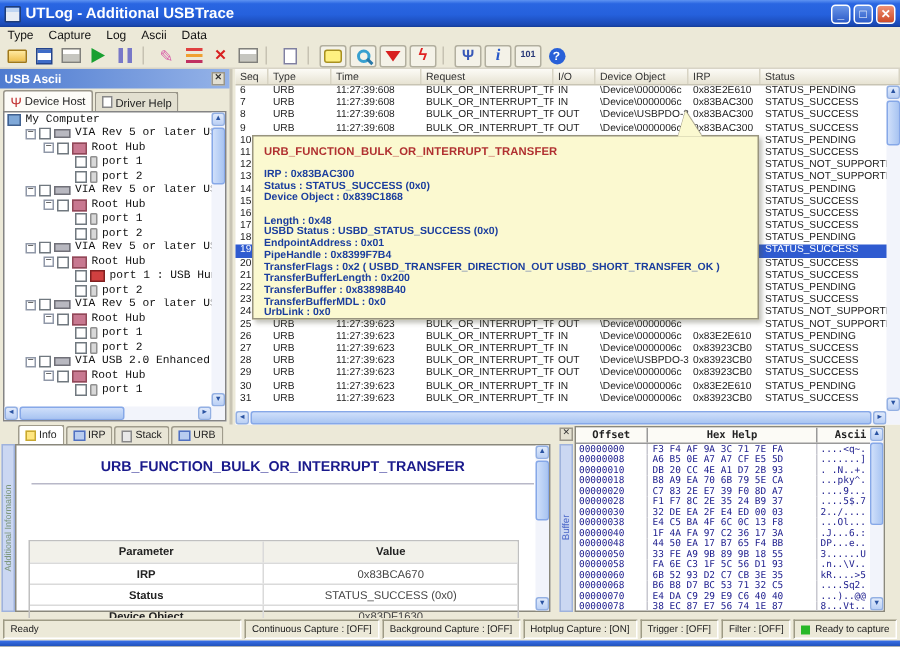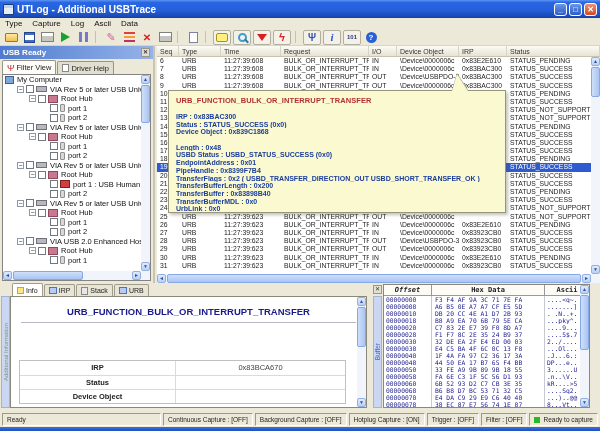--- a/index.html
+++ b/index.html
@@ -51,21 +51,21 @@
   #uvheader { height:13px; background:linear-gradient(90deg,#4E7BD0,#95B3E8); color:#fff; font-size:8px; font-weight:bold;
               display:flex; align-items:center; padding:0 3px; }
   #uvclose { margin-left:auto; width:9px; height:9px; background:#E2DFD2; border:1px solid #9A968A; font-size:6px; line-height:7px; text-align:center; color:#333; }
   #uvtabs { height:15px; display:flex; align-items:flex-end; padding-left:2px; gap:1px; }
   .uvtab { height:13px; display:flex; align-items:center; gap:2px; padding:0 4px; font-size:7.5px; color:#222;
            border:1px solid #989488; border-bottom:none; border-radius:2px 2px 0 0; background:#E2DFD0; }
   .uvtab.active { background:#FDFCF8; height:14px; }
   .uvi-dev { color:#C03030; font-size:9px; line-height:8px; }
   .uvi-drv { width:7px; height:8px; background:#fff; border:1px solid #888; }
   #treebox { position:absolute; left:2px; top:28px; right:2px; bottom:2px; background:#fff; border:1px solid #848484; }
-  #tree { position:absolute; left:0; top:0; right:9px; bottom:9px; overflow:hidden; }
+  #tree { position:absolute; left:0; top:0; right:9px; bottom:9px; overflow:hidden;font-family:Liberation Mono, monospace; }
   .tree-row { display:flex; align-items:center; height:9.5px; font-size:7.5px; color:#111; white-space:nowrap; overflow:hidden; }
   .expander { width:7px; height:7px; border:1px solid #9098A8; background:#fff; font-size:7px; line-height:5px; text-align:center; color:#333; margin-right:2px; flex:none; }
   .exp-ph { width:9px; flex:none; }
   .cbox { width:8px; height:8px; border:1px solid #70787F; background:#fff; margin-right:2px; flex:none; }
   .ticon { flex:none; margin-right:1px; }
   .t-computer { width:9px; height:8px; background:#7FA8D8; border:1px solid #40608F; }
   .t-host-controller { width:11px; height:6px; background:#B8B8C0; border:1px solid #707078; }
   .t-root-hub { width:10px; height:8px; background:#C87890; border:1px solid #904858; }
   .t-port { width:5px; height:8px; background:#D8D8D8; border:1px solid #909090; border-radius:1px; }
   .t-usb-device { width:10px; height:8px; background:#D04040; border:1px solid #802020; }
@@ -125,21 +125,21 @@
   #hexpanel { position:absolute; left:372px; top:283px; width:228px; height:127px; }
   #hexclose { position:absolute; left:1px; top:2px; width:9px; height:9px; border:1px solid #9A968A; background:#E4E1D2;
               font-size:6px; text-align:center; line-height:7px; color:#333; }
   #bufstrip { position:absolute; left:1px; top:13px; width:9px; bottom:2px; background:#CBD7F2; border:1px solid #9FB2DC;
               display:flex; align-items:center; justify-content:center; }
   #bufstrip span { writing-mode:vertical-rl; transform:rotate(180deg); font-size:6.5px; color:#4A66C8; }
   #hexbox { position:absolute; left:11px; top:1px; right:10px; bottom:2px; background:#fff; border:1px solid #8A887C; overflow:hidden; }
   #hexhead { display:flex; height:11px; font-size:7px; font-weight:bold; color:#222; border-bottom:1px solid #999;
              font-family:"DejaVu Sans Mono",monospace; background:#FCFBF6; }
   .hh { display:flex; align-items:center; justify-content:center; }
-  .hh-off { width:47px;font-style:italic; } .hh-hex { flex:1; border-left:1px solid #999; } .hh-asc { width:45px; border-left:1px solid #999; }
+  .hh-off { width:47px; } .hh-hex { flex:1; border-left:1px solid #999; } .hh-asc { width:45px; border-left:1px solid #999; }
   #hexbody { font-family:"DejaVu Sans Mono",monospace; }
   .hx-row { display:flex; height:7px; line-height:7px; font-size:6.3px; color:#1A1A8C; white-space:pre; }
   .hx-off { width:47px; padding-left:2px; flex:none; }
   .hx-hex { flex:1; border-left:1px solid #C8C8D0; padding-left:3px; overflow:hidden; }
   .hx-asc { width:45px; border-left:1px solid #C8C8D0; padding-left:2px; flex:none; overflow:hidden; }
 
   
   #statusbar { position:absolute; left:0; top:412px; width:600px; height:15px; background:#ECE9D8; display:flex;
                align-items:stretch; font-size:6.5px; color:#222; padding:1px 2px; gap:2px; }
   .sb-cell { border:1px solid; border-color:#9D9A84 #FFF #FFF #9D9A84; display:flex; align-items:center; padding:0 4px; white-space:nowrap; }
@@ -224,27 +224,27 @@
       <div class="tb-btn outlined">
         <span class="icon i-raw-data">101</span>
       </div>
       <div class="tb-btn">
         <span class="icon i-help">?</span>
       </div>
     </div>
 
   <div id="usbview">
     <div id="uvheader">
-      <span>USB Ready</span>
+      <span>USB Ascii</span>
       <div id="uvclose">✕</div>
     </div>
     <div id="uvtabs">
       <div class="uvtab active">
         <span class="uvi-dev">Ψ</span>
-        <span>Filter View</span>
+        <span>Device Host</span>
       </div>
       <div class="uvtab">
         <span class="uvi-drv"></span>
         <span>Driver Help</span>
       </div>
     </div>
     <div id="treebox">
       <div id="tree">
           <div class="tree-row" style="padding-left: 2px;">
             <span class="ticon t-computer"></span>
@@ -703,48 +703,54 @@
           <span>URB</span>
         </div>
       </div>
     <div id="addstrip">
       <span>Additional Information</span>
     </div>
     <div id="infobox">
       <div id="ititle">URB_FUNCTION_BULK_OR_INTERRUPT_TRANSFER</div>
       <div id="ihr"></div>
       <div id="ptable">
+          <div class="prow phead">
+            <span class="pc1">Parameter</span>
+            <span class="pc2">Value</span>
+          </div>
           <div class="prow">
             <span class="pc1">IRP</span>
             <span class="pc2">0x83BCA670</span>
           </div>
           <div class="prow">
             <span class="pc1">Status</span>
+            <span class="pc2">STATUS_SUCCESS (0x0)</span>
           </div>
           <div class="prow">
             <span class="pc1">Device Object</span>
+            <span class="pc2">0x83DF1630</span>
           </div>
         </div>
       <div class="sbV" style="right:0;top:0;bottom:0;">
         <div class="sb-ar" style="top:0;">▲</div>
         <div class="sb-th" style="top:10px;left:0;width:9px;height:40px;"></div>
         <div class="sb-ar" style="bottom:0;">▼</div>
       </div>
     </div>
   </div>
 
   <div id="hexpanel">
     <div id="hexclose">✕</div>
     <div id="bufstrip">
       <span>Buffer</span>
     </div>
     <div id="hexbox">
       <div id="hexhead">
         <div class="hh hh-off">Offset</div>
-        <div class="hh hh-hex">Hex Data</div>
+        <div class="hh hh-hex">Hex Help</div>
         <div class="hh hh-asc">Ascii</div>
       </div>
       <div id="hexbody">
           <div class="hx-row"><span class="hx-off">00000000</span><span class="hx-hex">F3 F4 AF 9A 3C 71 7E FA</span><span class="hx-asc">....&lt;q~.</span></div>
           <div class="hx-row"><span class="hx-off">00000008</span><span class="hx-hex">A6 B5 0E A7 A7 CF E5 5D</span><span class="hx-asc">.......]</span></div>
           <div class="hx-row"><span class="hx-off">00000010</span><span class="hx-hex">DB 20 CC 4E A1 D7 2B 93</span><span class="hx-asc">. .N..+.</span></div>
           <div class="hx-row"><span class="hx-off">00000018</span><span class="hx-hex">B8 A9 EA 70 6B 79 5E CA</span><span class="hx-asc">...pky^.</span></div>
           <div class="hx-row"><span class="hx-off">00000020</span><span class="hx-hex">C7 83 2E E7 39 F0 8D A7</span><span class="hx-asc">....9...</span></div>
           <div class="hx-row"><span class="hx-off">00000028</span><span class="hx-hex">F1 F7 8C 2E 35 24 B9 37</span><span class="hx-asc">....5$.7</span></div>
           <div class="hx-row"><span class="hx-off">00000030</span><span class="hx-hex">32 DE EA 2F E4 ED 00 03</span><span class="hx-asc">2../....</span></div>

